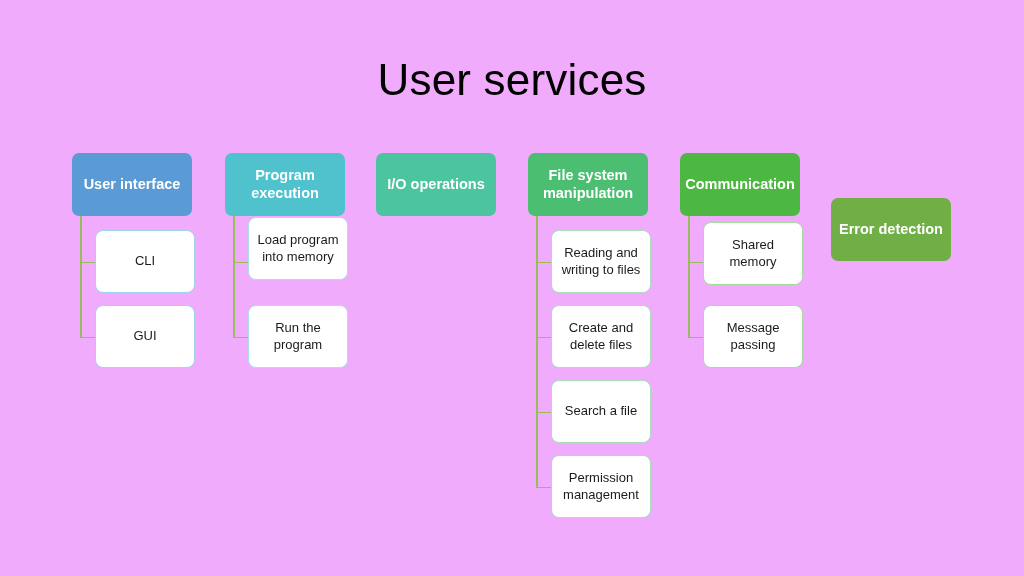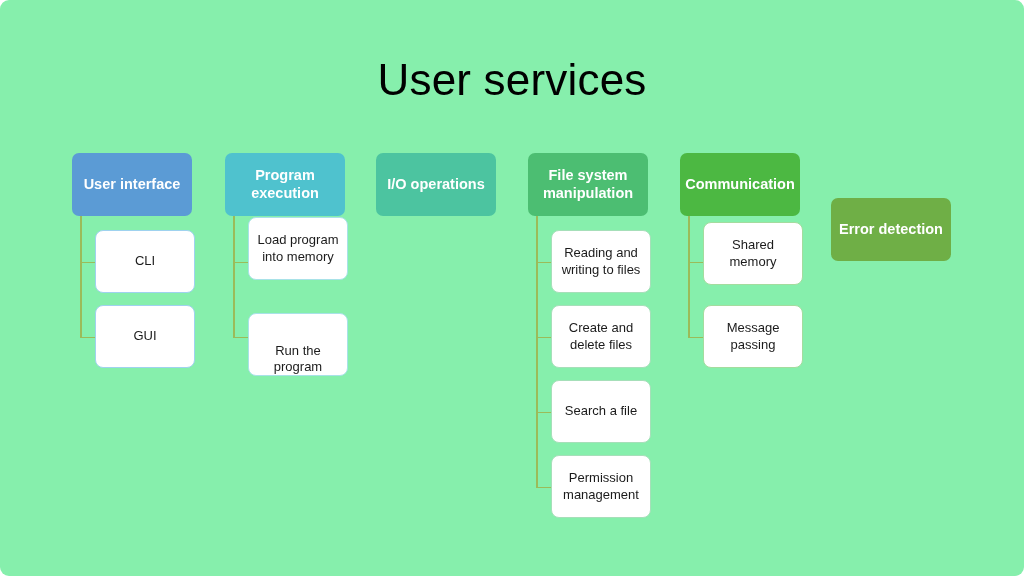--- a/index.html
+++ b/index.html
@@ -92,21 +92,21 @@
     color: #1b1b1b;
     font-size: 13px;
     font-weight: 400;
     line-height: 1.25;
     padding: 0 5px;
   }
 </style>
 </head>
 <body>
 
-<div id="slide" style="background: #86efac; border-radius: 9px;">
+<div id="slide" style="background: #f0abfc;">
 
   <div id="slide-title" style="color: rgb(0, 0, 0);">User services</div>
 
   <div id="columns-root">
       <div class="column" style="left: 72px;">
         <div class="node-header" style="background: rgb(91, 155, 213);">
           <span>User interface</span>
         </div>
         <div class="connector-trunk" style="height: 120.5px; background: rgb(155, 187, 89);"></div>
         <div class="connector-stub" style="top: 108.5px; background: rgb(155, 187, 89);"></div>
@@ -121,21 +121,21 @@
       <div class="column" style="left: 225px;">
         <div class="node-header" style="background: rgb(79, 194, 206);">
           <span>Program execution</span>
         </div>
         <div class="connector-trunk" style="height: 120.5px; background: rgb(155, 187, 89);"></div>
         <div class="connector-stub" style="top: 108.5px; background: rgb(155, 187, 89);"></div>
         <div class="node-child" style="top: 64px; border-color: rgb(168, 226, 232);">
           <span>Load program into memory</span>
         </div>
         <div class="connector-stub" style="top: 183.5px; background: rgb(155, 187, 89);"></div>
-        <div class="node-child" style="top: 160px; border-color: rgb(168, 226, 232); align-items: flex-end;">
+        <div class="node-child" style="top: 152px; border-color: rgb(168, 226, 232);">
           <span>Run the program</span>
         </div>
       </div>
       <div class="column" style="left: 376px;">
         <div class="node-header" style="background: rgb(76, 196, 160);">
           <span>I/O operations</span>
         </div>
       </div>
       <div class="column" style="left: 528px;">
         <div class="node-header" style="background: rgb(76, 190, 114);">

